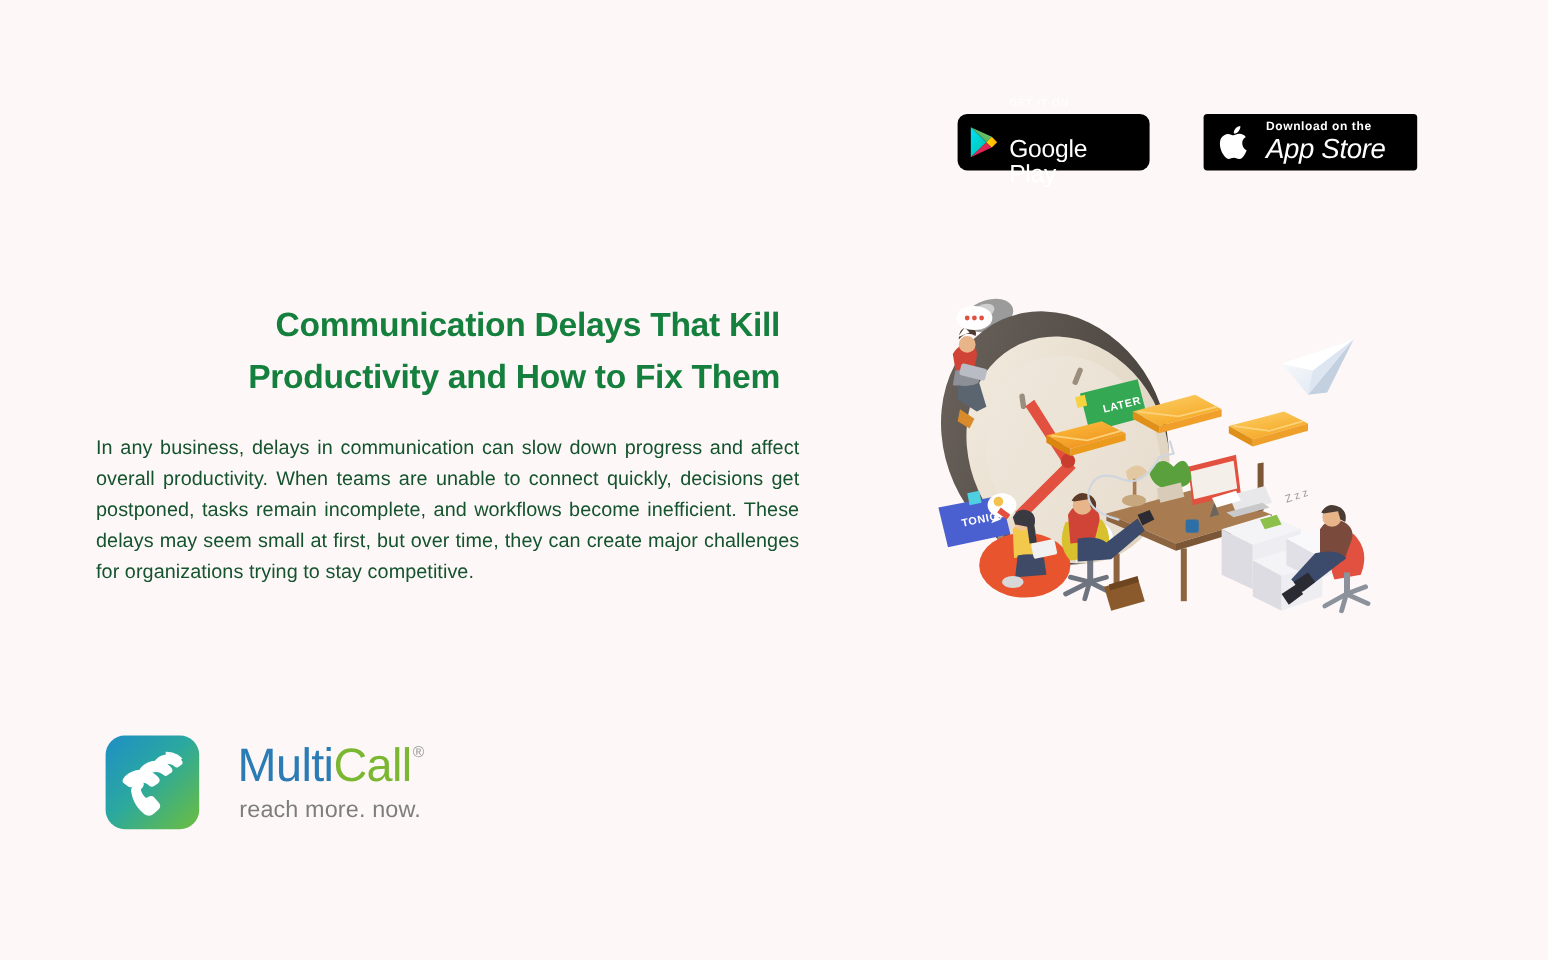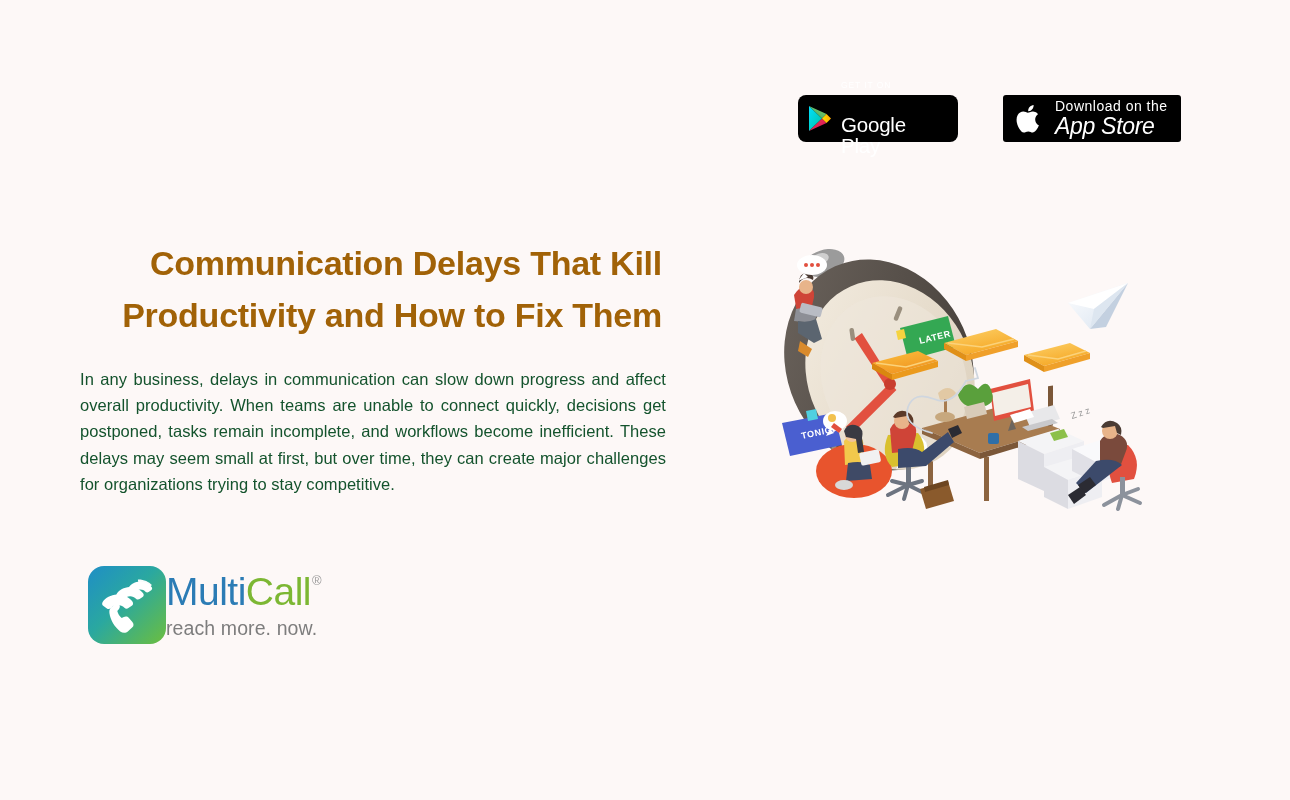--- a/index.html
+++ b/index.html
@@ -92,68 +92,69 @@
     display: block;
   }
   .ap-text {
     display: flex;
     flex-direction: column;
     justify-content: center;
     line-height: 1;
   }
   .ap-top {
     color: #ffffff;
-    font-size: 14px;
+    font-size: 10px;
     letter-spacing: 0.5px;
-    font-weight: 400;
+    font-weight: 700;
     margin-bottom: 2px;
   }
   .ap-bot {
     color: #ffffff;
     font-size: 23px;
     letter-spacing: -0.3px;
     font-weight: 400;
     font-style: italic;
   }
 
   
   .content {
     position: absolute;
     left: 80px;
     top: 234px;
     width: 586px;
   }
   .headline {
-    margin: 4px;
-    color: #a16207;
-    font-size: 34px;
+    margin: 16px;
+    color: #15803d;
+    font-size: 28px;
     font-weight: 700;
     line-height: 1.52;
     text-align: right;
     letter-spacing: -0.25px;
   }
   .lede {
     margin: 25px 0 0 0;
     color: #14532d;
     font-size: 16.5px;
     line-height: 1.58;
     text-align: justify;
     text-justify: inter-word;
     letter-spacing: 0.05px;
   }
 
   
   .logo {
     position: absolute;
     left: 88px;
-    top: 566px;
+    top: 613px;
     display: flex;
     align-items: flex-start;
-    gap: 0;
+    gap: 32px;
     cursor: pointer;
+    text-align: center;
   }
   .logo-mark {
     width: 78px;
     height: 78px;
     border-radius: 16px;
     background: linear-gradient(135deg, #1f8ec6 0%, #2aa8a0 45%, #6cbe3e 100%);
     position: relative;
     flex: none;
     overflow: hidden;
   }

